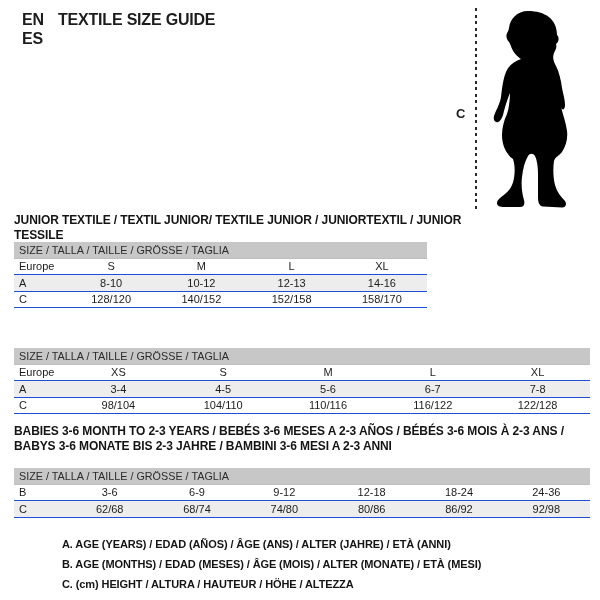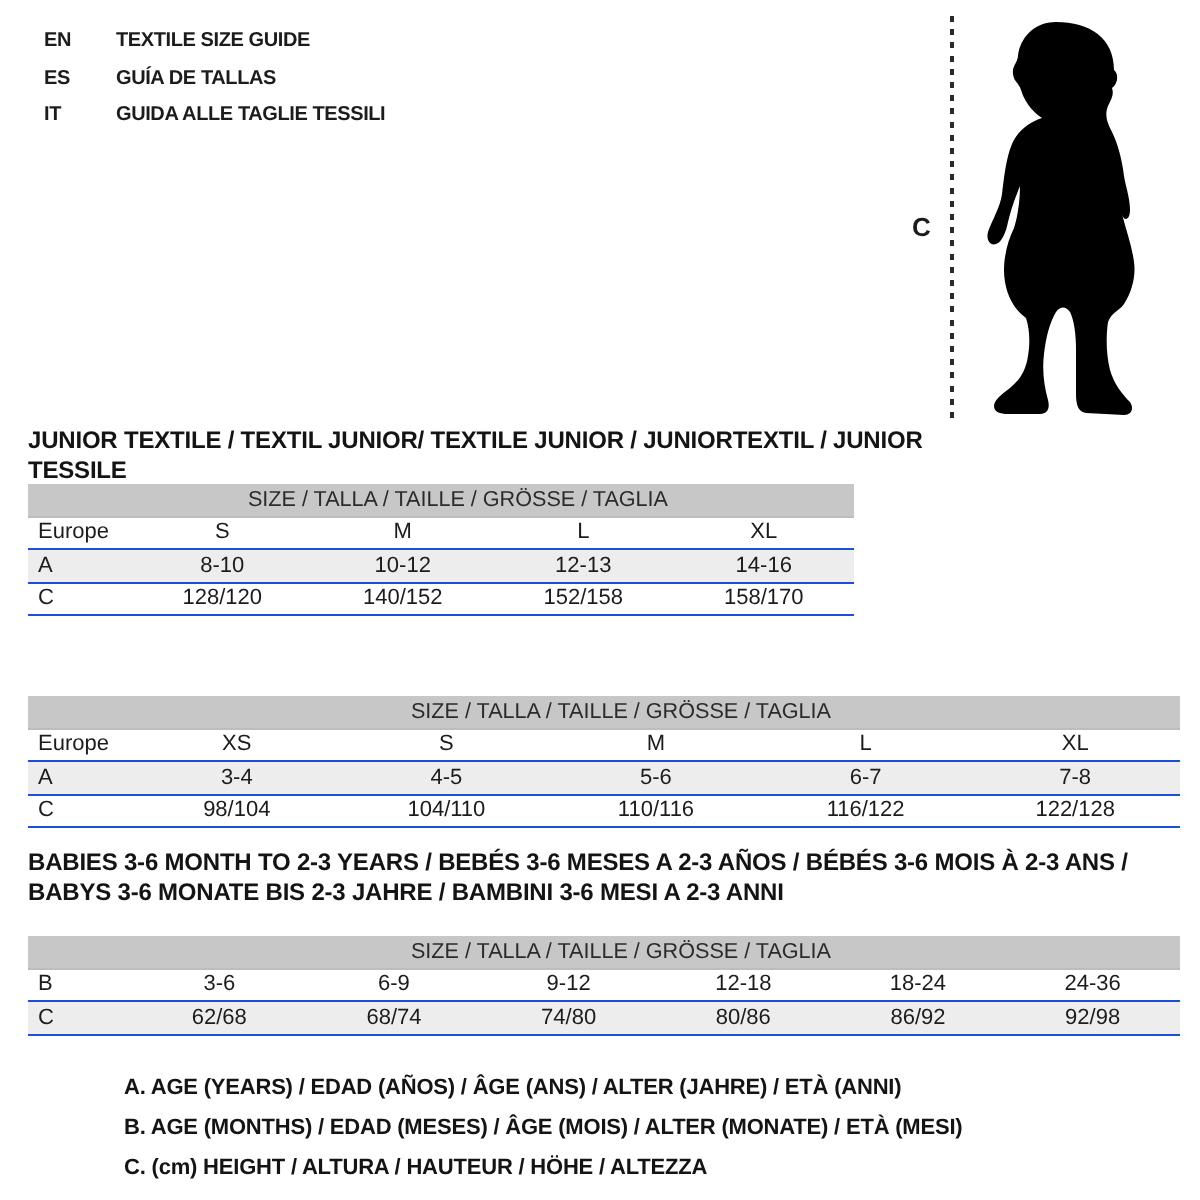--- a/index.html
+++ b/index.html
@@ -18,21 +18,21 @@
   .lang-block {
     position: absolute;
     left: 22px;
     top: 11px;
   }
   .lang-row {
     display: flex;
     height: 18.8px;
     align-items: center;
     font-weight: bold;
-    font-size: 10px;
+    font-size: 16px;
     letter-spacing: -0.2px;
     white-space: nowrap;
   }
   .lang-code { width: 36px; }
 
   
   .height-line {
     position: absolute;
     left: 475px;
     top: 8px;
@@ -85,22 +85,22 @@
   table.size-table td {
     height: 16.5px;
     text-align: center;
     padding: 0;
     border-bottom: 1px solid #1d4ed8;
     white-space: nowrap;
     overflow: hidden;
   }
   table.size-table td.size-head {
     background: #c7c7c7;
-    text-align: center;
-    padding-left: 17px;
+    text-align: left;
+    padding-left: 5px;
     height: 16px;
     font-size: 10.8px;
     color: #2b2b2b;
     border-bottom: 1px solid #bdbdbd;
   }
   table.size-table td.row-label {
     text-align: left;
     padding-left: 5px;
   }
   table.size-table tbody tr:nth-child(2n) { background: #ededed; }
@@ -126,25 +126,20 @@
 
 <div class="stage">
 
   <div class="lang-block">
     <div class="lang-row">
       <span class="lang-code">EN</span>
       <span>TEXTILE SIZE GUIDE</span>
     </div>
     <div class="lang-row">
       <span class="lang-code">ES</span>
-      <span>GUÍA DE TALLAS</span>
-    </div>
-    <div class="lang-row">
-      <span class="lang-code">IT</span>
-      <span>GUIDA ALLE TAGLIE TESSILI</span>
     </div>
   </div>
 
   <div class="height-line"></div>
   <div class="height-label">C</div>
   <svg class="baby-svg" viewBox="0 0 102 205" aria-hidden="true">
     <path fill="#000" d="
       M38 7
       C27 7 20 15 19 24
       C18.5 28 16 29 16.5 33

